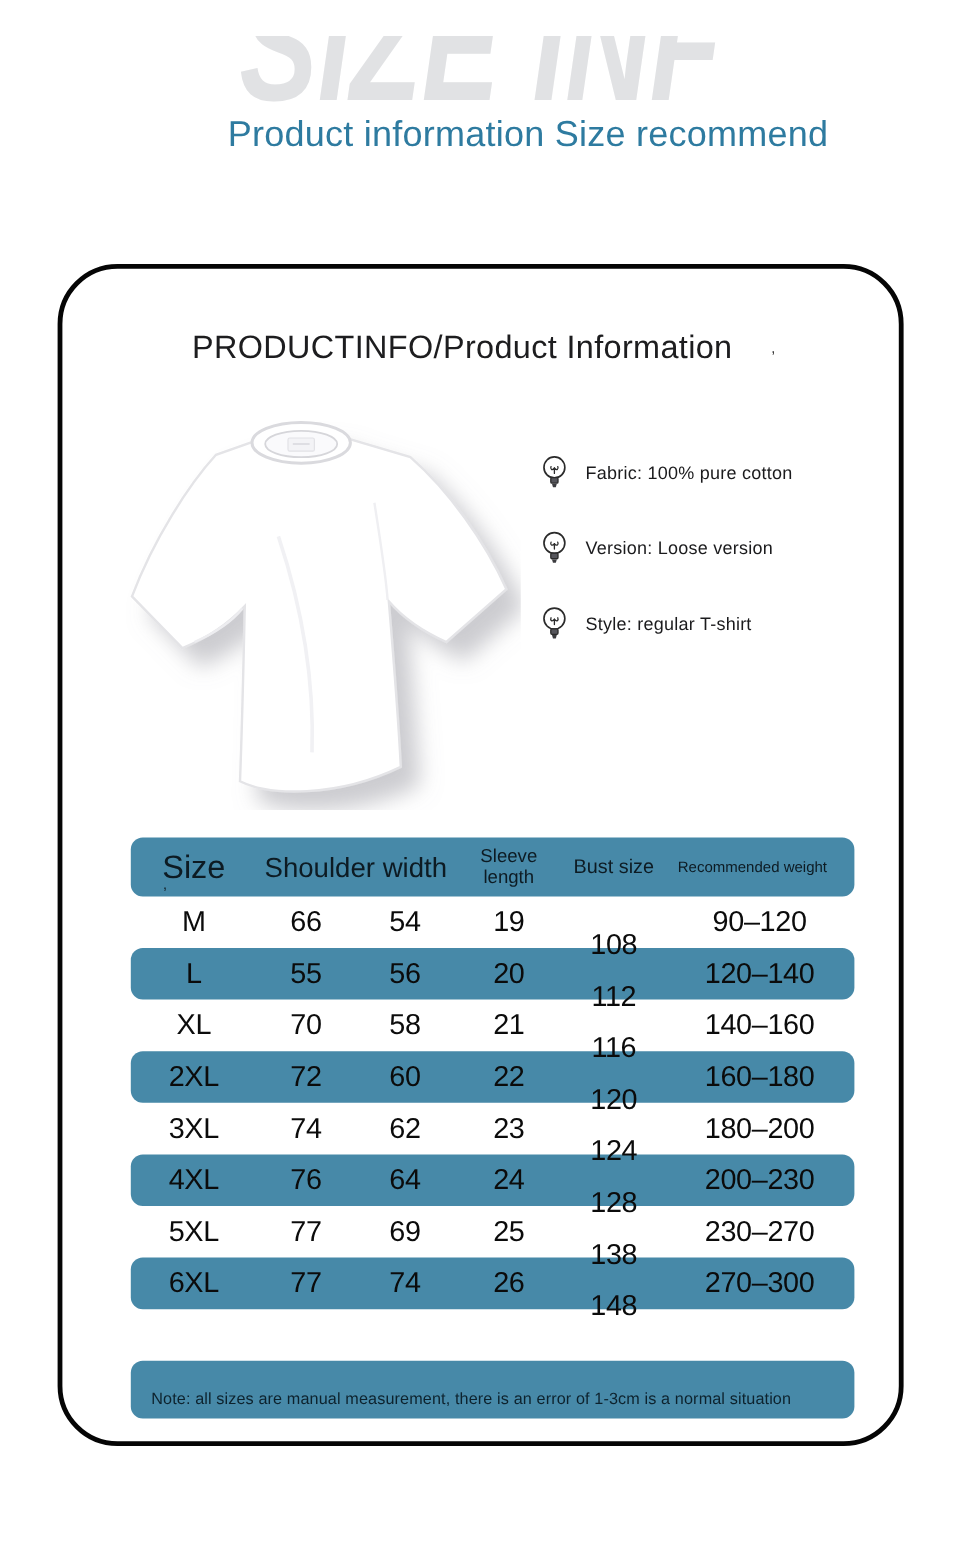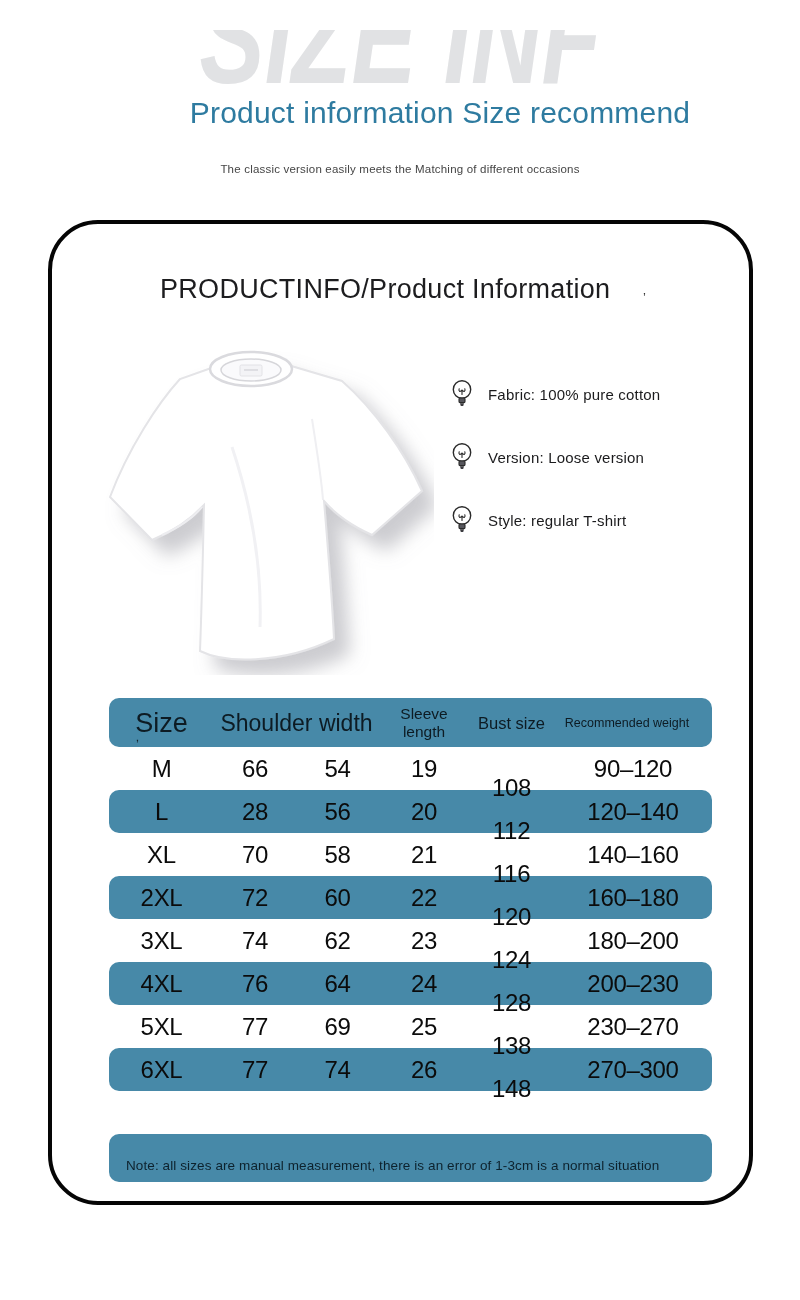--- a/index.html
+++ b/index.html
@@ -51,21 +51,20 @@
 </style>
 </head>
 <body>
 
 <div class="page">
 
   <div class="wm-clip">
     <div class="wm-text">SIZE INF</div>
   </div>
   <h1 class="hero-title">Product information Size recommend</h1>
-  <div class="hero-sub">The classic version easily meets the Matching of different occasions</div>
 
   <div class="card">
     <h2 class="card-title">PRODUCTINFO/Product Information</h2>
     <span class="title-mark">’</span>
 
     <svg class="tshirt" viewBox="0 0 352 348" aria-hidden="true">
       <defs>
         <filter id="ts-shadow" x="-25%" y="-25%" width="160%" height="160%">
           <feDropShadow dx="15" dy="15" stdDeviation="9" flood-color="#9a9aa2" flood-opacity="0.5"></feDropShadow>
         </filter>
@@ -138,21 +137,21 @@
       <div class="trow">
         <span class="c c1">M</span>
         <span class="c c2">66</span>
         <span class="c c3">54</span>
         <span class="c c4">19</span>
         <span class="c c5">108</span>
         <span class="c c6">90–120</span>
       </div>
       <div class="trow alt">
         <span class="c c1">L</span>
-        <span class="c c2">28</span>
+        <span class="c c2">55</span>
         <span class="c c3">56</span>
         <span class="c c4">20</span>
         <span class="c c5">112</span>
         <span class="c c6">120–140</span>
       </div>
       <div class="trow">
         <span class="c c1">XL</span>
         <span class="c c2">70</span>
         <span class="c c3">58</span>
         <span class="c c4">21</span>

